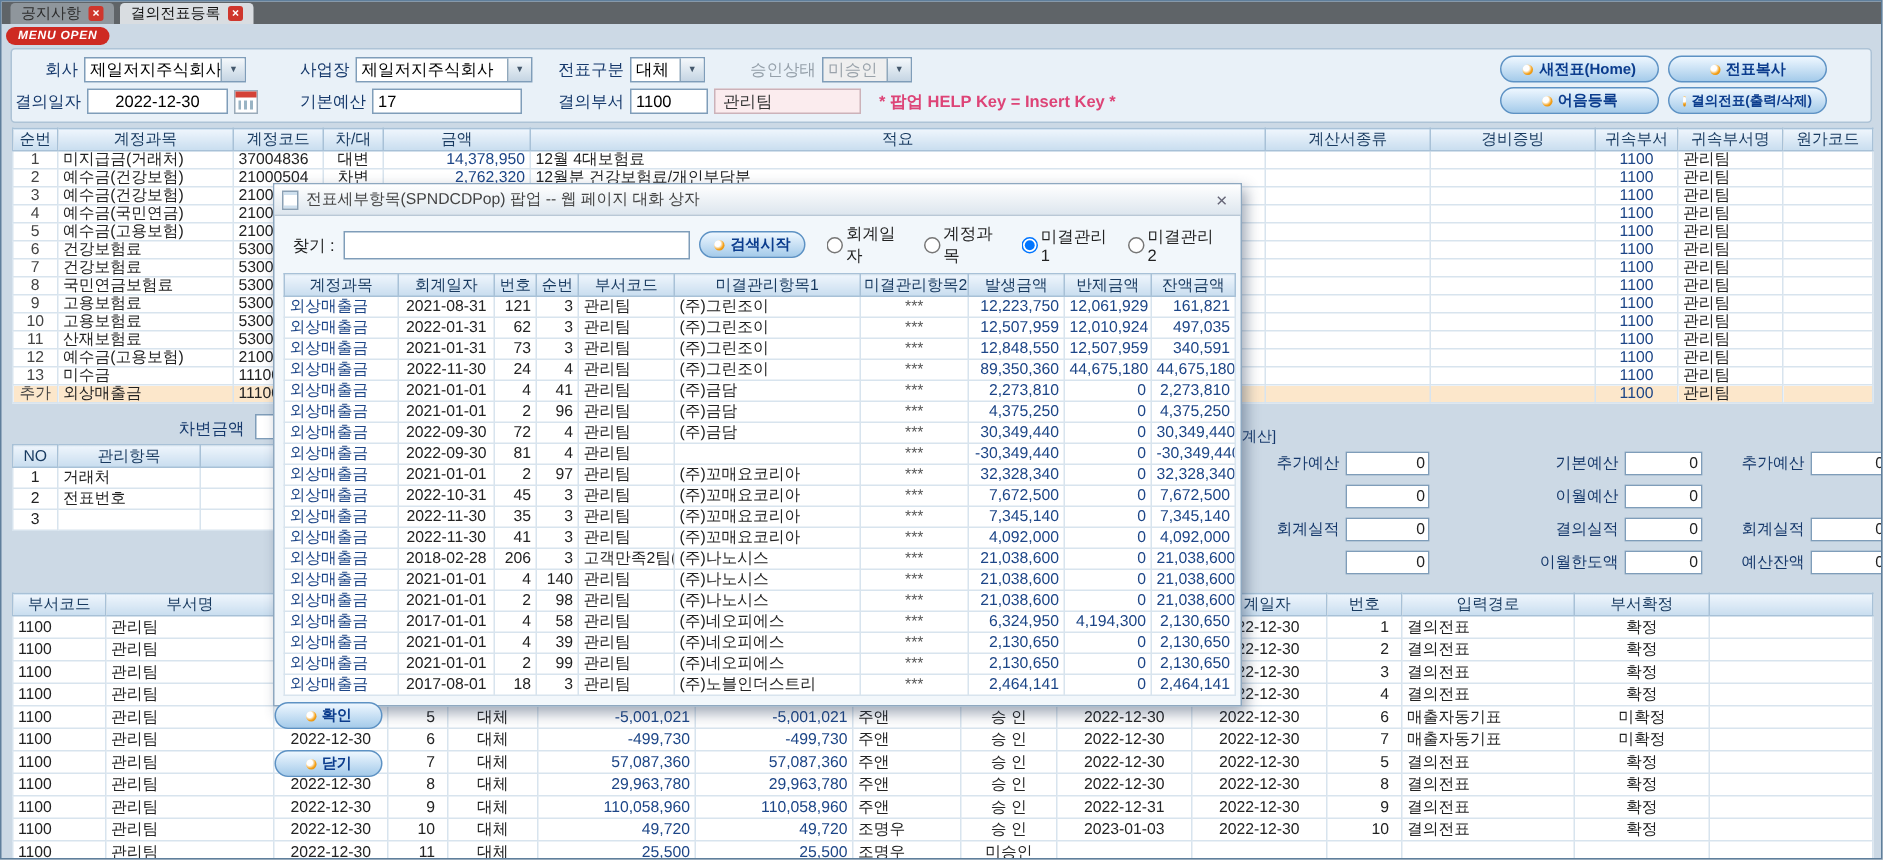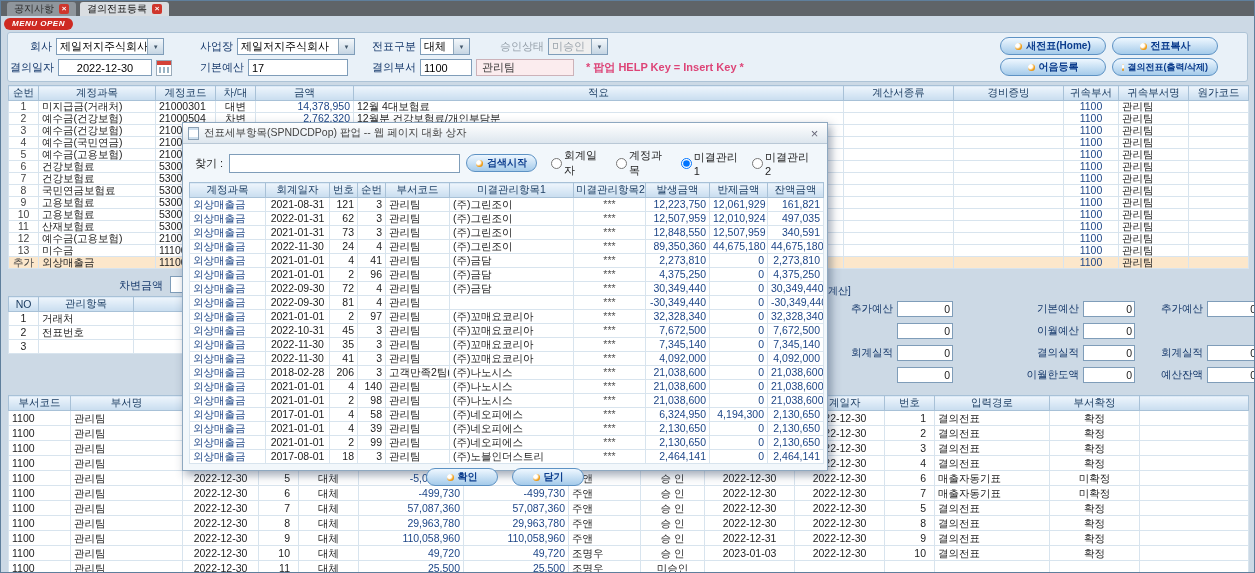--- a/index.html
+++ b/index.html
@@ -88,21 +88,21 @@
   #popsearch input[type=text]{width:225px;height:15px;border:1px solid #7f9db9;font-family:inherit;}
   .radio-group{display:flex;align-items:center;font-size:11px;}
   .radio-group input[type=radio]{width:11px;height:11px;margin:0 2px 0 8px;}
   #popgrid{margin:2px 6px;width:634px;}
   #popgrid td{height:13px;line-height:13px;}
   #popgrid td:nth-child(1){color:#1c4587;}
   #popgrid td:nth-child(2){text-align:center;}
   #popgrid td:nth-child(3),#popgrid td:nth-child(4){text-align:right;}
   #popgrid td:nth-child(7){text-align:center;color:#555;}
   #popgrid td:nth-child(8),#popgrid td:nth-child(9),#popgrid td:nth-child(10){text-align:right;color:#1c4587;}
-  #popbtns{display:flex;justify-content:center;gap:14px;margin-top:4px;}
+  #popbtns{display:flex;justify-content:center;gap:14px;margin-top:4px;flex-direction:column;}
 </style>
 </head>
 <body>
 
 <div id="app">
 
   <div id="tabbar">
     <div class="tab inactive">
       <span>공지사항</span>
       <span class="tabx">×</span>
@@ -210,21 +210,21 @@
           <th>귀속부서</th>
           <th>귀속부서명</th>
           <th>원가코드</th>
         </tr>
     </thead>
     <tbody>
 
         <tr>
           <td>1</td>
           <td>미지급금(거래처)</td>
-          <td>21000301</td>
+          <td>37004836</td>
           <td>대변</td>
           <td>14,378,950</td>
           <td>12월 4대보험료</td>
           <td></td>
           <td></td>
           <td>1100</td>
           <td>관리팀</td>
           <td></td>
         </tr>
 

